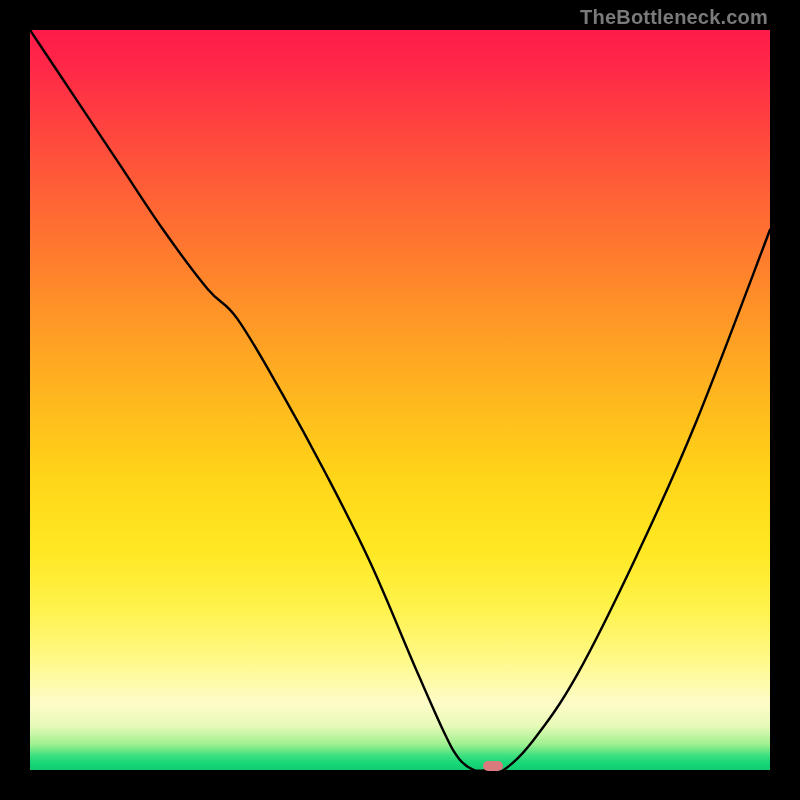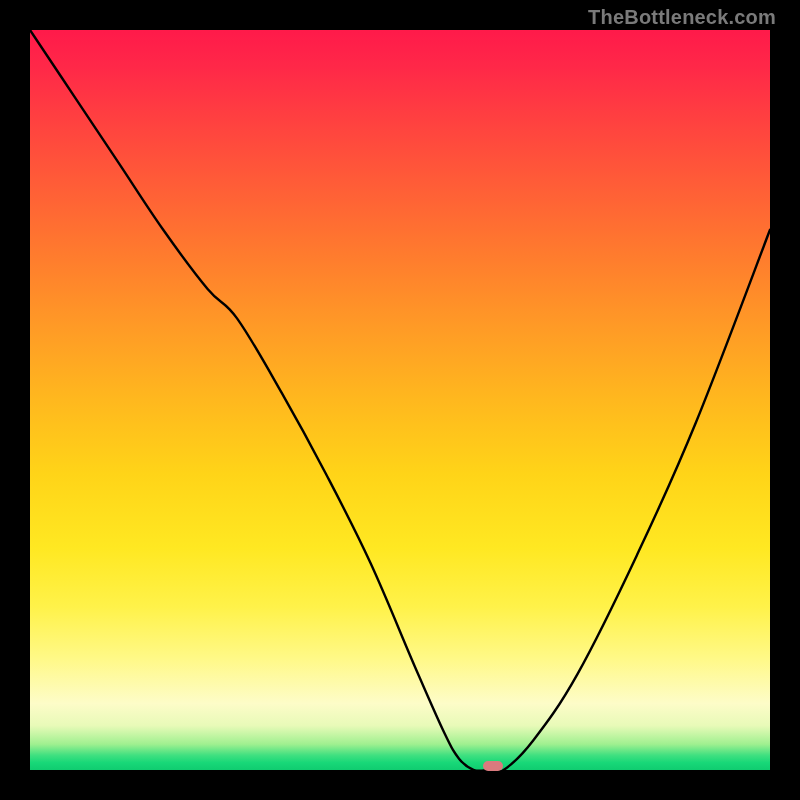--- a/index.html
+++ b/index.html
@@ -38,21 +38,21 @@
       #e8fab8 94%,
       #a0f090 96.5%,
       #40e080 98%,
       #18d878 99%,
       #10cc70 100%
     );
   }
   .watermark {
     position: absolute;
     top: 6px;
-    right: 24px;
+    right: 32px;
     font-family: Arial, Helvetica, sans-serif;
     font-size: 20px;
     font-weight: 600;
     color: #7a7a7a;
     letter-spacing: 0.2px;
     user-select: none;
   }
   .curve-svg {
     position: absolute;
     left: 0;

